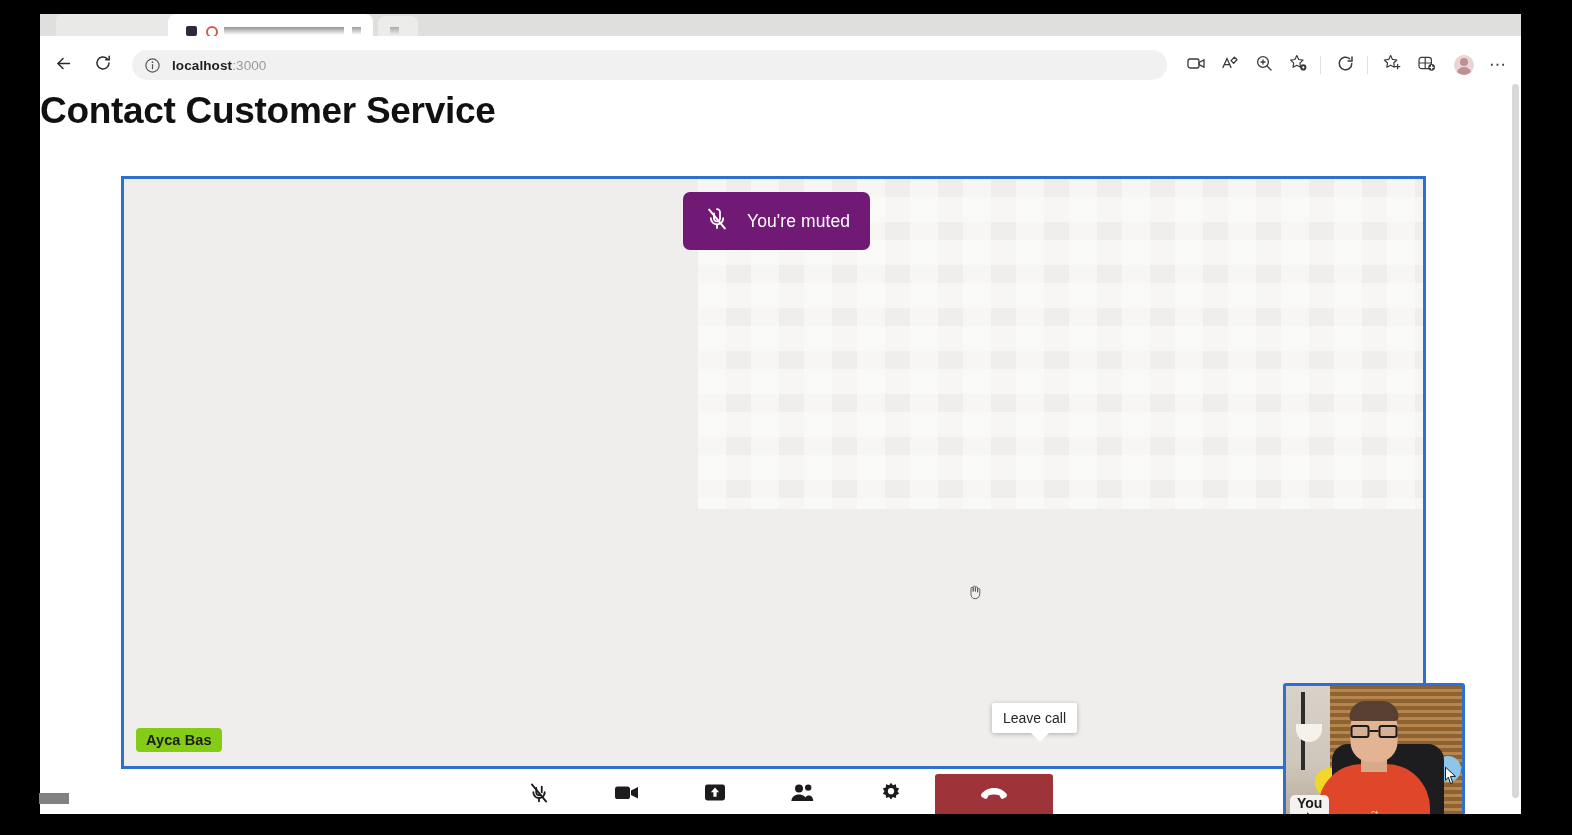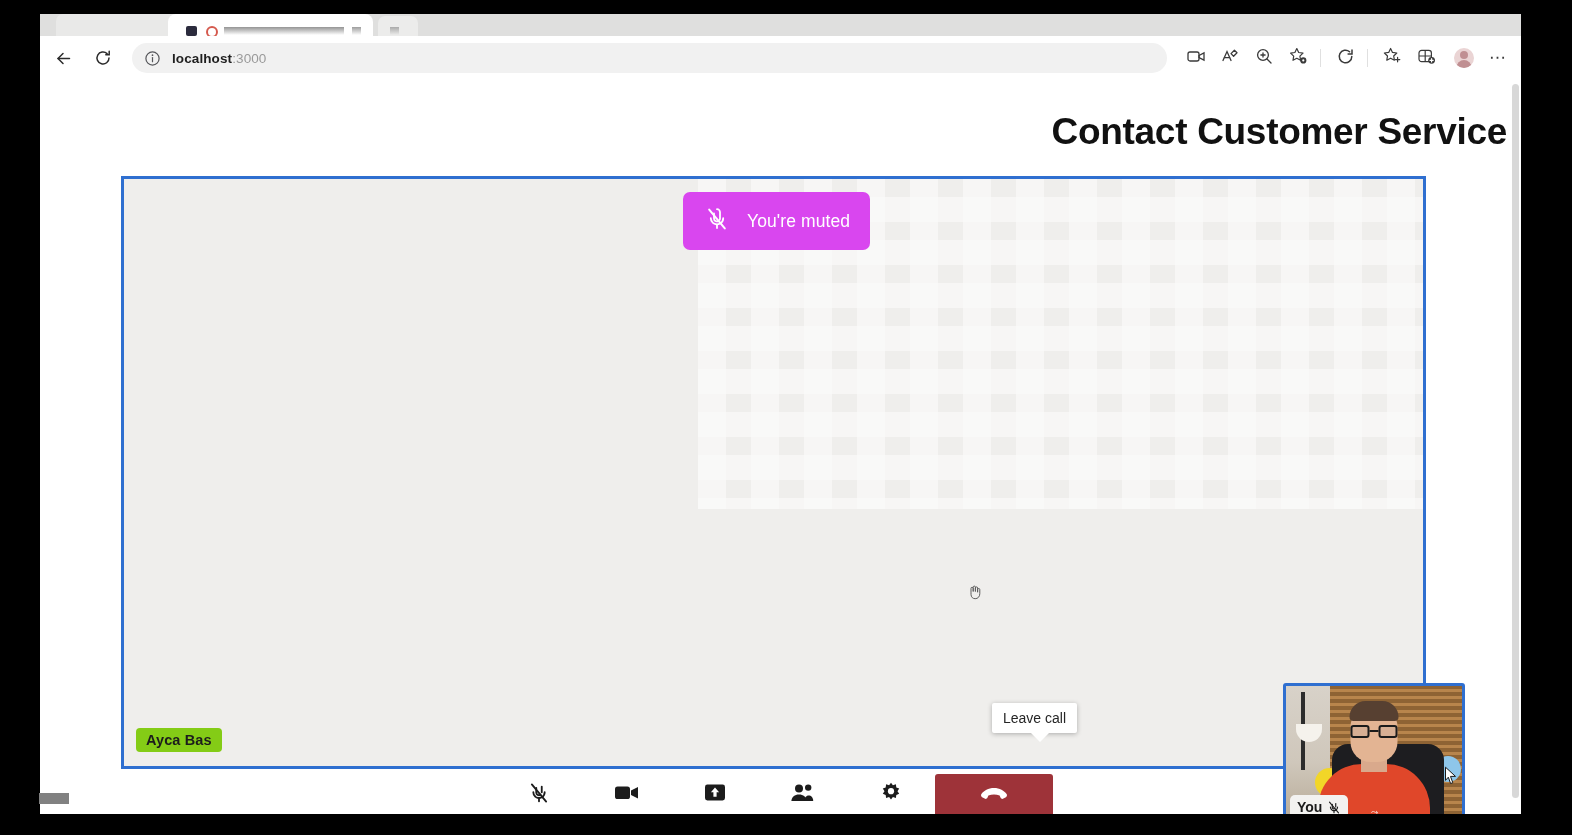--- a/index.html
+++ b/index.html
@@ -111,21 +111,21 @@
   }
 
   
   #toolbar {
     position: absolute;
     left: 0; top: 22px;
     width: 1481px;
     height: 44px;
     background: #ffffff;
     display: flex;
-    align-items: center;
+    align-items: flex-end;
   }
   .nav-btn {
     width: 34px; height: 34px;
     margin-left: 6px;
     display: flex; align-items: center; justify-content: center;
     border-radius: 5px;
   }
   .nav-btn svg { display: block; }
 
   #address-wrap {
@@ -197,23 +197,23 @@
     position: absolute;
     left: 0; top: 66px;
     width: 1481px;
     height: 734px;
     background: #ffffff;
     overflow: hidden;
   }
 
   #page-title {
     position: absolute;
-    top: 31px;
+    top: 10px;
     width: 1467px;
-    text-align: right;
+    text-align: left;
     font-size: 37px;
     font-weight: 700;
     color: #111111;
     letter-spacing: -0.3px;
   }
 
   
   #video-stage {
     position: absolute;
     left: 81px;
@@ -235,21 +235,21 @@
     opacity: 0.75;
   }
 
   
   #muted-banner {
     position: absolute;
     left: 559px;
     top: 13px;
     width: 187px;
     height: 58px;
-    background: #d946ef;
+    background: #701a75;
     border-radius: 7px;
     display: flex;
     align-items: center;
     padding-left: 22px;
   }
   #muted-banner .label {
     color: #ffffff;
     font-size: 17.5px;
     margin-left: 18px;
     letter-spacing: 0.1px;
@@ -417,20 +417,21 @@
     bottom: 6px;
     height: 24px;
     background: #f3f2f0;
     border-radius: 5px;
     display: flex;
     align-items: center;
     padding: 0 7px;
     font-size: 14px;
     font-weight: 700;
     color: #1c1c1c;
+    flex-direction: column;
   }
   #self-tag .mic-wrap { margin-left: 5px; display: flex; }
   #self-cursor {
     position: absolute;
     right: 4px;
     top: 80px;
     width: 14px;
     height: 19px;
   }
 

